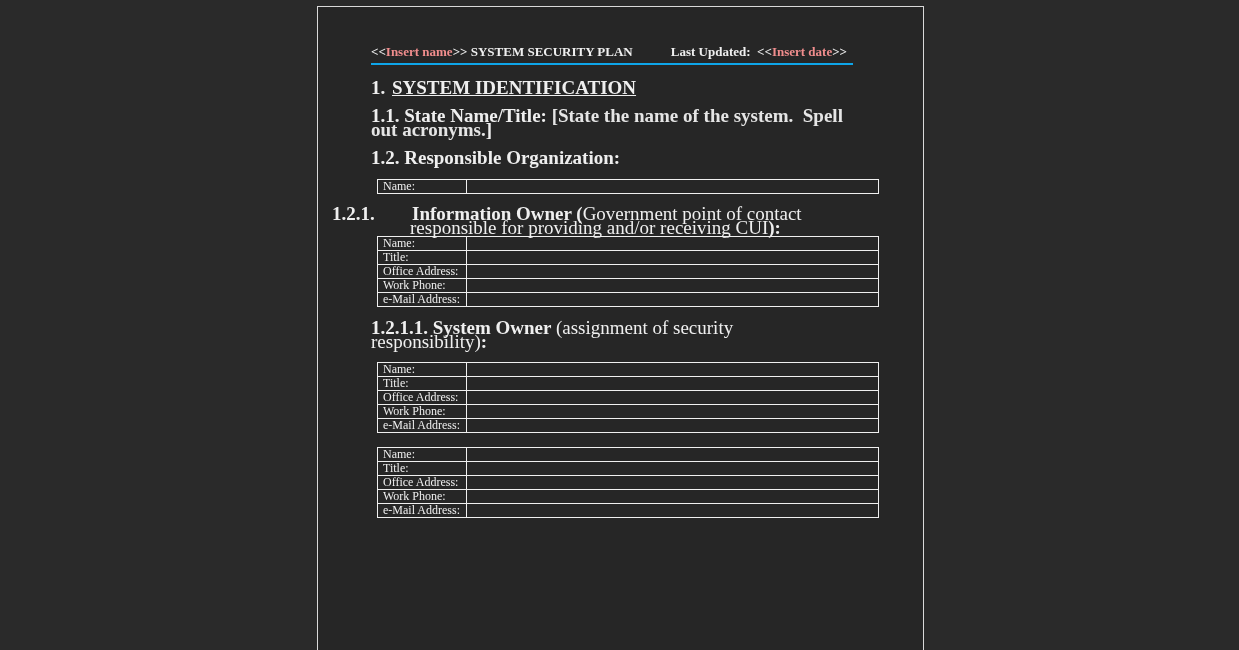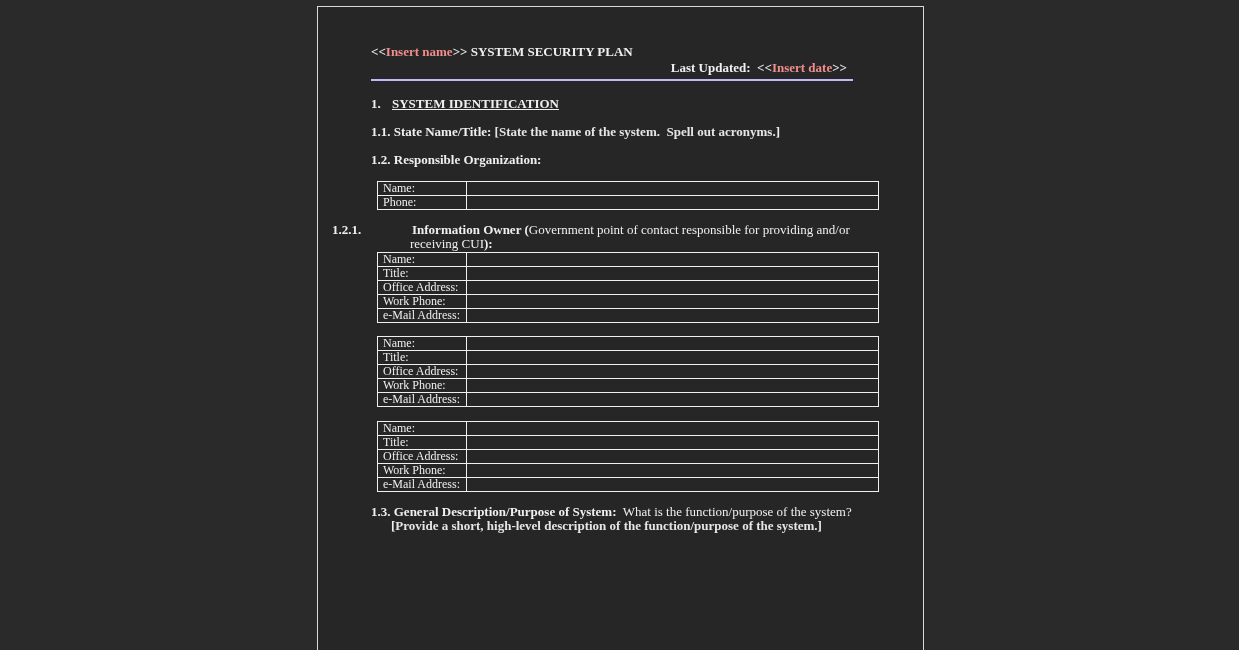--- a/index.html
+++ b/index.html
@@ -31,28 +31,28 @@
   }
   
   .doc-header {
     width: 482px;
     display: flex;
     justify-content: space-between;
     font-size: 13px;
     font-weight: bold;
     line-height: 14px;
     padding-bottom: 4px;
-    border-bottom: 2px solid #c4b5fd;
+    border-bottom: 2px solid #0ea5e9;
     white-space: pre-wrap;
   }
-  .h-right { padding-right: 6px; margin-top: 16px; }
+  .h-right { padding-right: 6px; }
   
   .para {
     margin: 14px 0 0 0;
-    font-size: 13px;
+    font-size: 19px;
     font-weight: bold;
     line-height: 14px;
     white-space: pre-wrap;
     width: 482px;
   }
   .para.first { margin-top: 16px; }
   .para.tight { margin-top: 13px; }
   .num-tab-sm { display: inline-block; width: 21px; }
   .num-tab { display: inline-block; width: 41px; }
   .hang41 { padding-left: 39px; text-indent: -39px; }
@@ -101,24 +101,20 @@
 
 
       <div class="para"><span>1.2.</span><span> Responsible Organization:</span></div>
 
       <table class="fields">
         <tbody>
             <tr>
               <td class="lbl">Name:</td>
               <td class="val"></td>
             </tr>
-        <tr>
-              <td class="lbl">Phone:</td>
-              <td class="val"></td>
-            </tr>
       </tbody>
         </table>
 
       <div class="para tight hang41"><span class="num-tab">1.2.1.</span><span>Information Owner (</span><span class="normal">Government point of contact responsible for providing and/or receiving CUI</span><span>):</span></div>
 
       <table class="fields flush">
         <tbody>
             <tr>
               <td class="lbl">Name:</td>
               <td class="val"></td>
@@ -135,20 +131,21 @@
               <td class="lbl">Work Phone:</td>
               <td class="val"></td>
             </tr>
         <tr>
               <td class="lbl">e-Mail Address:</td>
               <td class="val"></td>
             </tr>
       </tbody>
         </table>
 
+      <div class="para"><span>1.2.1.1.</span><span> System Owner </span><span class="normal">(assignment of security responsibility)</span><span>:</span></div>
 
       <table class="fields tight">
         <tbody>
             <tr>
               <td class="lbl">Name:</td>
               <td class="val"></td>
             </tr>
         <tr>
               <td class="lbl">Title:</td>
               <td class="val"></td>
@@ -187,17 +184,16 @@
               <td class="lbl">Work Phone:</td>
               <td class="val"></td>
             </tr>
         <tr>
               <td class="lbl">e-Mail Address:</td>
               <td class="val"></td>
             </tr>
       </tbody>
         </table>
 
-      <div class="para tight hang20"><span>1.3.</span><span> General Description/Purpose of System:</span><span class="normal">  What is the function/purpose of the system?  </span><span>[</span><span class="red">Provide a short, high-level description of the function/purpose of the system.</span><span>]</span></div>
 
     </div>
   </div>
 </div>
 
 </body></html>

